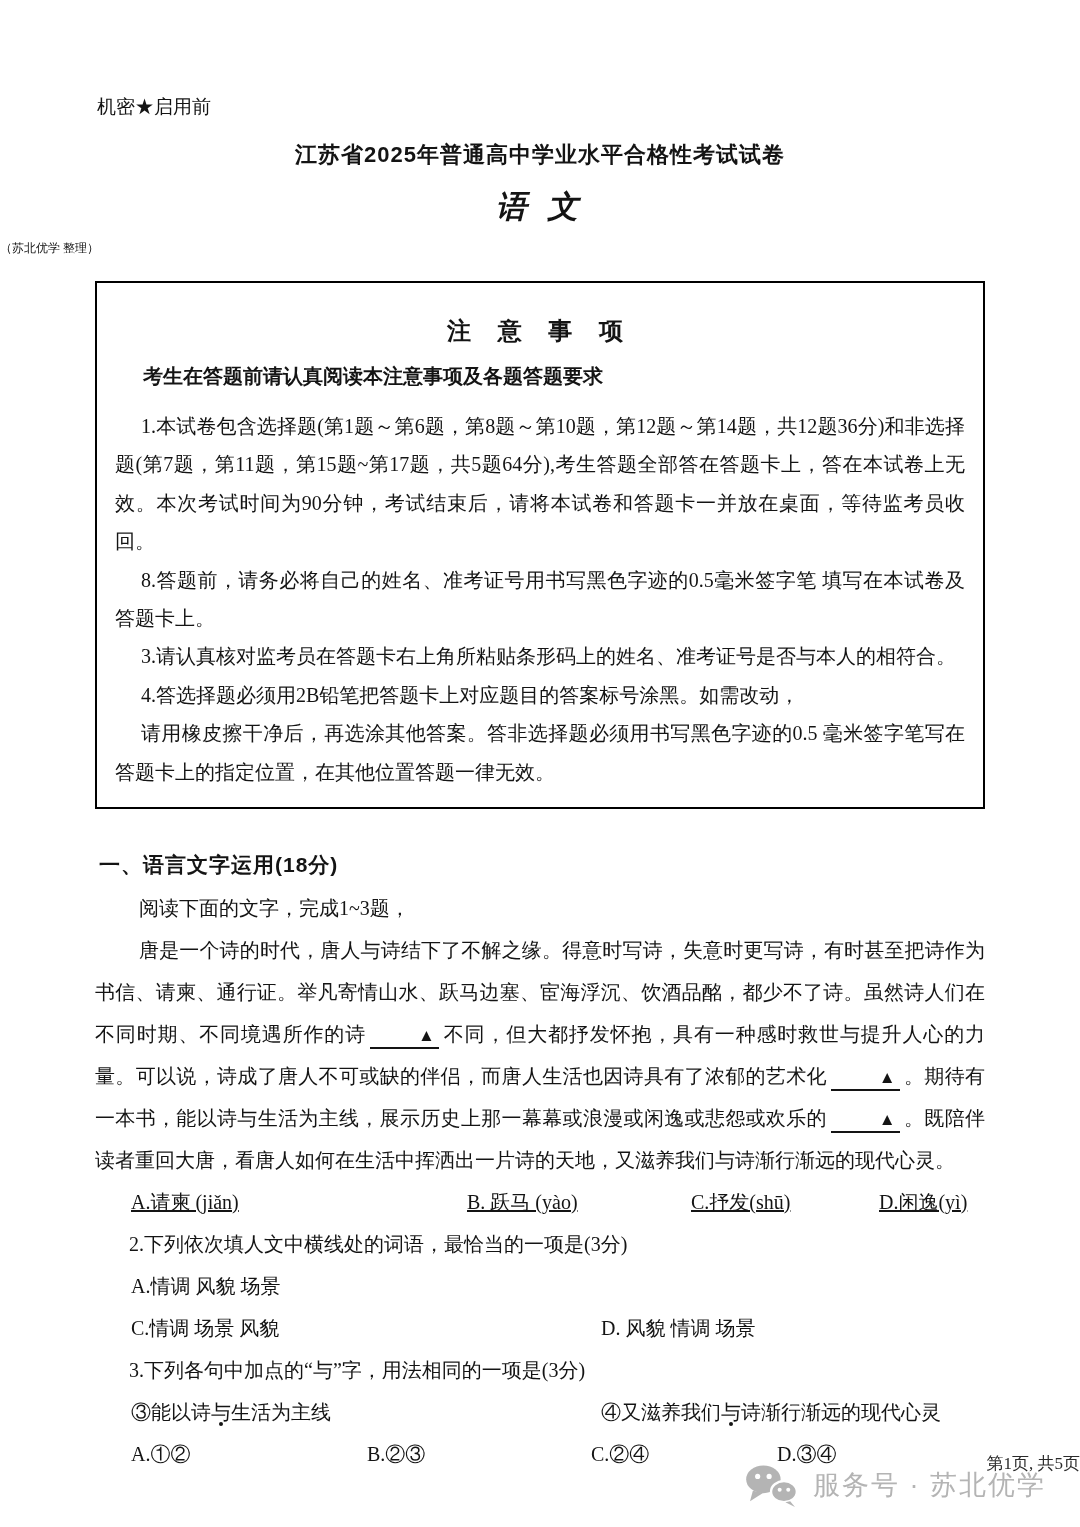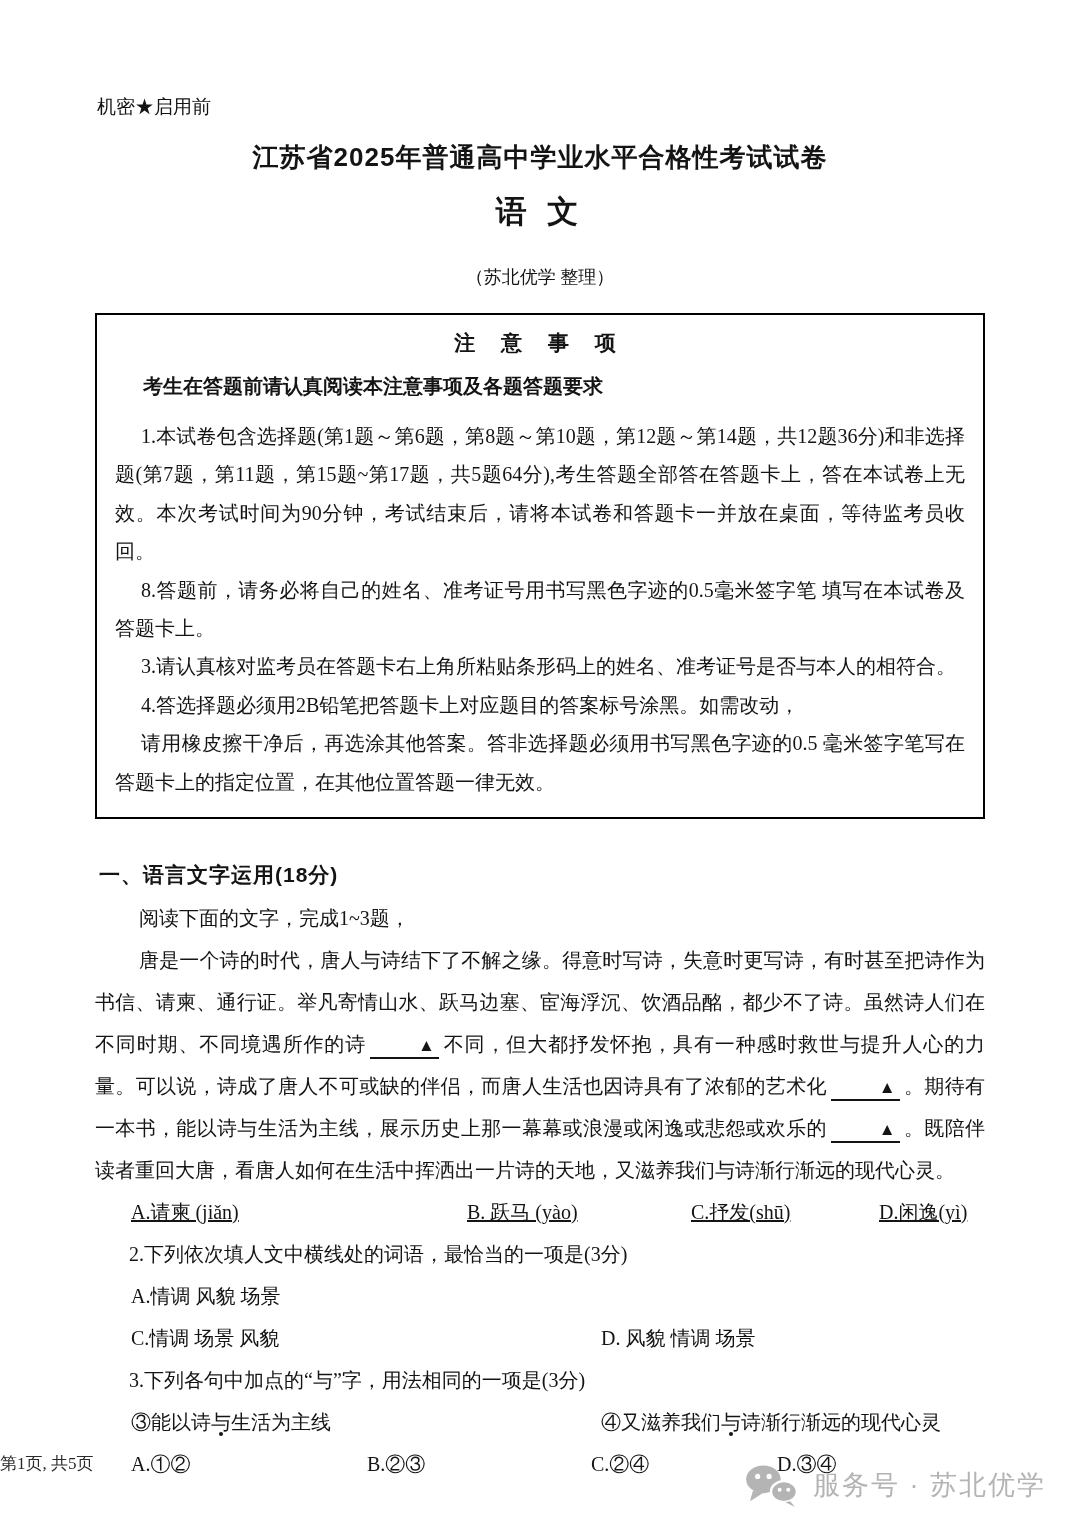--- a/index.html
+++ b/index.html
@@ -4,33 +4,33 @@
 <style>
   * { box-sizing: border-box; }
   html, body { margin: 0; padding: 0; background: #e8e8e8; }
   .page {
     width: 1080px; height: 1527px; margin: 0 auto; position: relative;
     background: #ffffff; color: #141414; overflow: hidden;
     font-family: "Liberation Serif", "DejaVu Serif", serif;
   }
   .secret { padding-top: 94px; margin-left: 97px; font-size: 19px; }
   .title {
-    text-align: center; margin: 20px 0 0; font-size: 26px; font-weight: 700;
+    text-align: center; margin: 20px 0 0; font-size: 22px; font-weight: 700;
     font-family: "Liberation Sans", "DejaVu Sans", sans-serif; letter-spacing: 1px;
   }
   .subject {
     text-align: center; margin: 16px 0 0; font-size: 31px; font-weight: 700;
-    font-family: "Liberation Sans", "DejaVu Sans", sans-serif; letter-spacing: 6px;
+    font-family: "Liberation Sans", "DejaVu Sans", sans-serif; letter-spacing: 6px; font-style: italic;
   }
-  .attribution { text-align: center; margin-top: 32px; font-size: 18px; }
+  .attribution { margin-top: 12px; font-size: 12px; }
 
   .notice-box { margin: 24px 95px 0; border: 2px solid #000; padding: 10px 18px 16px; }
   .notice-title {
     text-align: center; font-family: "Liberation Sans", "DejaVu Sans", sans-serif;
-    font-weight: 700; font-size: 21px; letter-spacing: 10px; margin: 4px 0 10px;
+    font-weight: 700; font-size: 24px; letter-spacing: 10px; margin: 22px 0 10px;
   }
   .notice-intro {
     font-family: "Liberation Sans", "DejaVu Sans", sans-serif; font-weight: 700;
     font-size: 20px; margin: 0 0 12px; text-indent: 1.4em; line-height: 1.9;
   }
   .notice-item {
     margin: 0; font-size: 20px; line-height: 1.92; text-align: justify; text-indent: 1.3em;
   }
 
   .main { margin: 42px 95px 0; font-size: 20px; }
@@ -53,21 +53,21 @@
 
   .emph { position: relative; }
   .emph::after {
     content: ""; position: absolute; left: 50%; bottom: -3px;
     transform: translateX(-50%); width: 4px; height: 4px;
     border-radius: 50%; background: #141414;
   }
 
   .footer {
     position: absolute; bottom: 52px; left: 0; width: 100%;
-    text-align: left; font-size: 17px; color: #2a2a2a;
+    text-align: right; font-size: 17px; color: #2a2a2a;
   }
   .watermark {
     position: absolute; right: 34px; bottom: 20px;
     display: flex; align-items: center; gap: 12px;
     color: #b4b4b4; font-family: "Liberation Sans", "DejaVu Sans", sans-serif;
     font-size: 27px; letter-spacing: 2px;
   }
   .wicon svg { width: 58px; height: 44px; display: block; }
 </style>
 </head>

